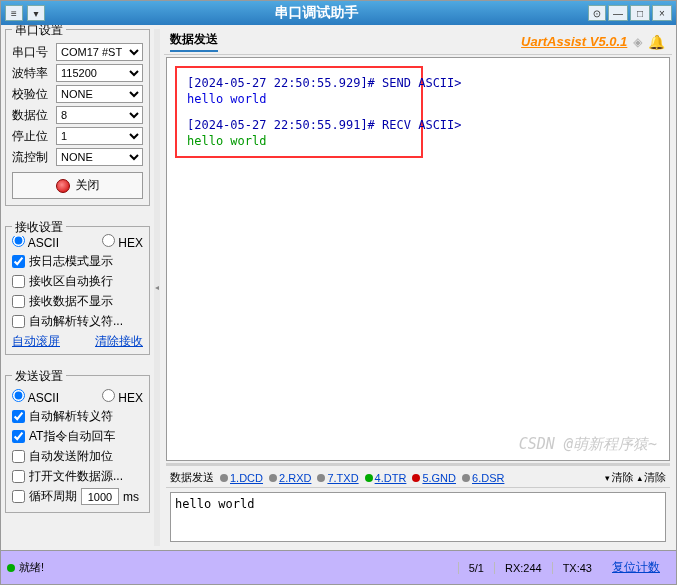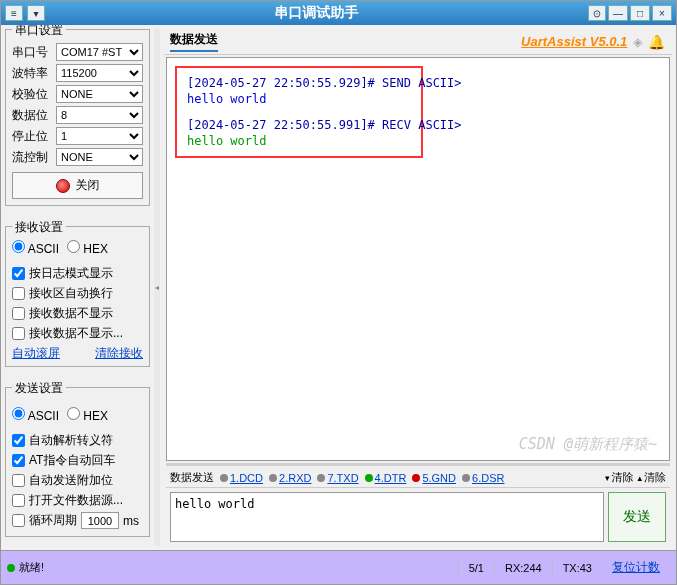--- a/index.html
+++ b/index.html
@@ -14,21 +14,21 @@
 .body { flex: 1; display: flex; padding: 4px; gap: 4px; overflow: hidden; }
 .left { width: 145px; display: flex; flex-direction: column; gap: 20px; }
 .panel { border: 1px solid #aaa; background: #f0f0f0; padding: 4px 6px; position: relative; }
 .panel-title { position: absolute; top: -8px; left: 6px; background: #f0f0f0; padding: 0 3px; font-size: 12px; }
 .row { display: flex; align-items: center; margin: 3px 0; gap: 4px; }
 .row label { width: 40px; font-size: 12px; }
 .row select { flex: 1; font-size: 11px; height: 18px; border: 1px solid #999; background: #fff; }
 .row-cb { display: flex; align-items: center; margin: 3px 0; gap: 4px; }
 .row-cb input { margin: 0; }
 .row-cb label { font-size: 12px; }
-.radio-row { display: flex; gap: 8px; align-items: center; margin: 9px 0; }
+.radio-row { display: flex; gap: 8px; align-items: center; margin: 3px 0; justify-content: space-between; }
 .close-btn { display: flex; align-items: center; justify-content: center; gap: 6px; margin: 6px auto 2px; padding: 4px 8px; border: 1px solid #999; background: #f8f8f8; cursor: pointer; }
 .red-dot { width: 14px; height: 14px; border-radius: 50%; background: radial-gradient(circle at 40% 40%, #ff8888, #cc0000); border: 1px solid #800; }
 .link { color: #0044cc; text-decoration: underline; cursor: pointer; font-size: 12px; }
 .link-row { display: flex; justify-content: space-between; margin-top: 2px; }
 .spin { width: 38px; height: 17px; font-size: 11px; border: 1px solid #999; text-align: center; }
 .right { flex: 1; display: flex; flex-direction: column; gap: 2px; background: #f0f0f0; }
 .log-header { display: flex; align-items: center; justify-content: space-between; padding: 2px 6px; border-bottom: 1px solid #ccc; }
 .log-title { font-size: 12px; font-weight: bold; border-bottom: 2px solid #2b7cc0; padding-bottom: 2px; }
 .brand { display: flex; align-items: center; gap: 6px; }
 .brand-text { color: #ff8800; font-style: italic; font-weight: bold; font-size: 13px; text-decoration: underline; }
@@ -130,21 +130,21 @@
         <div class="row-cb">
             <input type="checkbox" style="">
             <label>接收区自动换行</label>
           </div>
         <div class="row-cb">
             <input type="checkbox" style="">
             <label>接收数据不显示</label>
           </div>
         <div class="row-cb">
             <input type="checkbox" style="">
-            <label>接收数据不显示...</label>
+            <label>自动解析转义符...</label>
           </div>
         <div class="link-row">
           <span class="link">自动滚屏</span>
           <span class="link">清除接收</span>
         </div>
       </div>
 
       <div class="panel" style="padding-top:10px">
         <div class="panel-title">发送设置</div>
         <div class="radio-row">
@@ -233,21 +233,20 @@
                 <span>清除</span>
               </span>
             <span class="tri-btn">
                 <span class="tri">▴</span>
                 <span>清除</span>
               </span>
           </span>
         </div>
         <div class="send-body">
           <textarea class="send-input" style="">hello world</textarea>
-          <button class="send-btn">发送</button>
         </div>
       </div>
     </div>
   </div>
 
   <div class="status">
     <div class="status-first">
         <span class="status-led"></span>
         <span>就绪!</span>
       </div>

